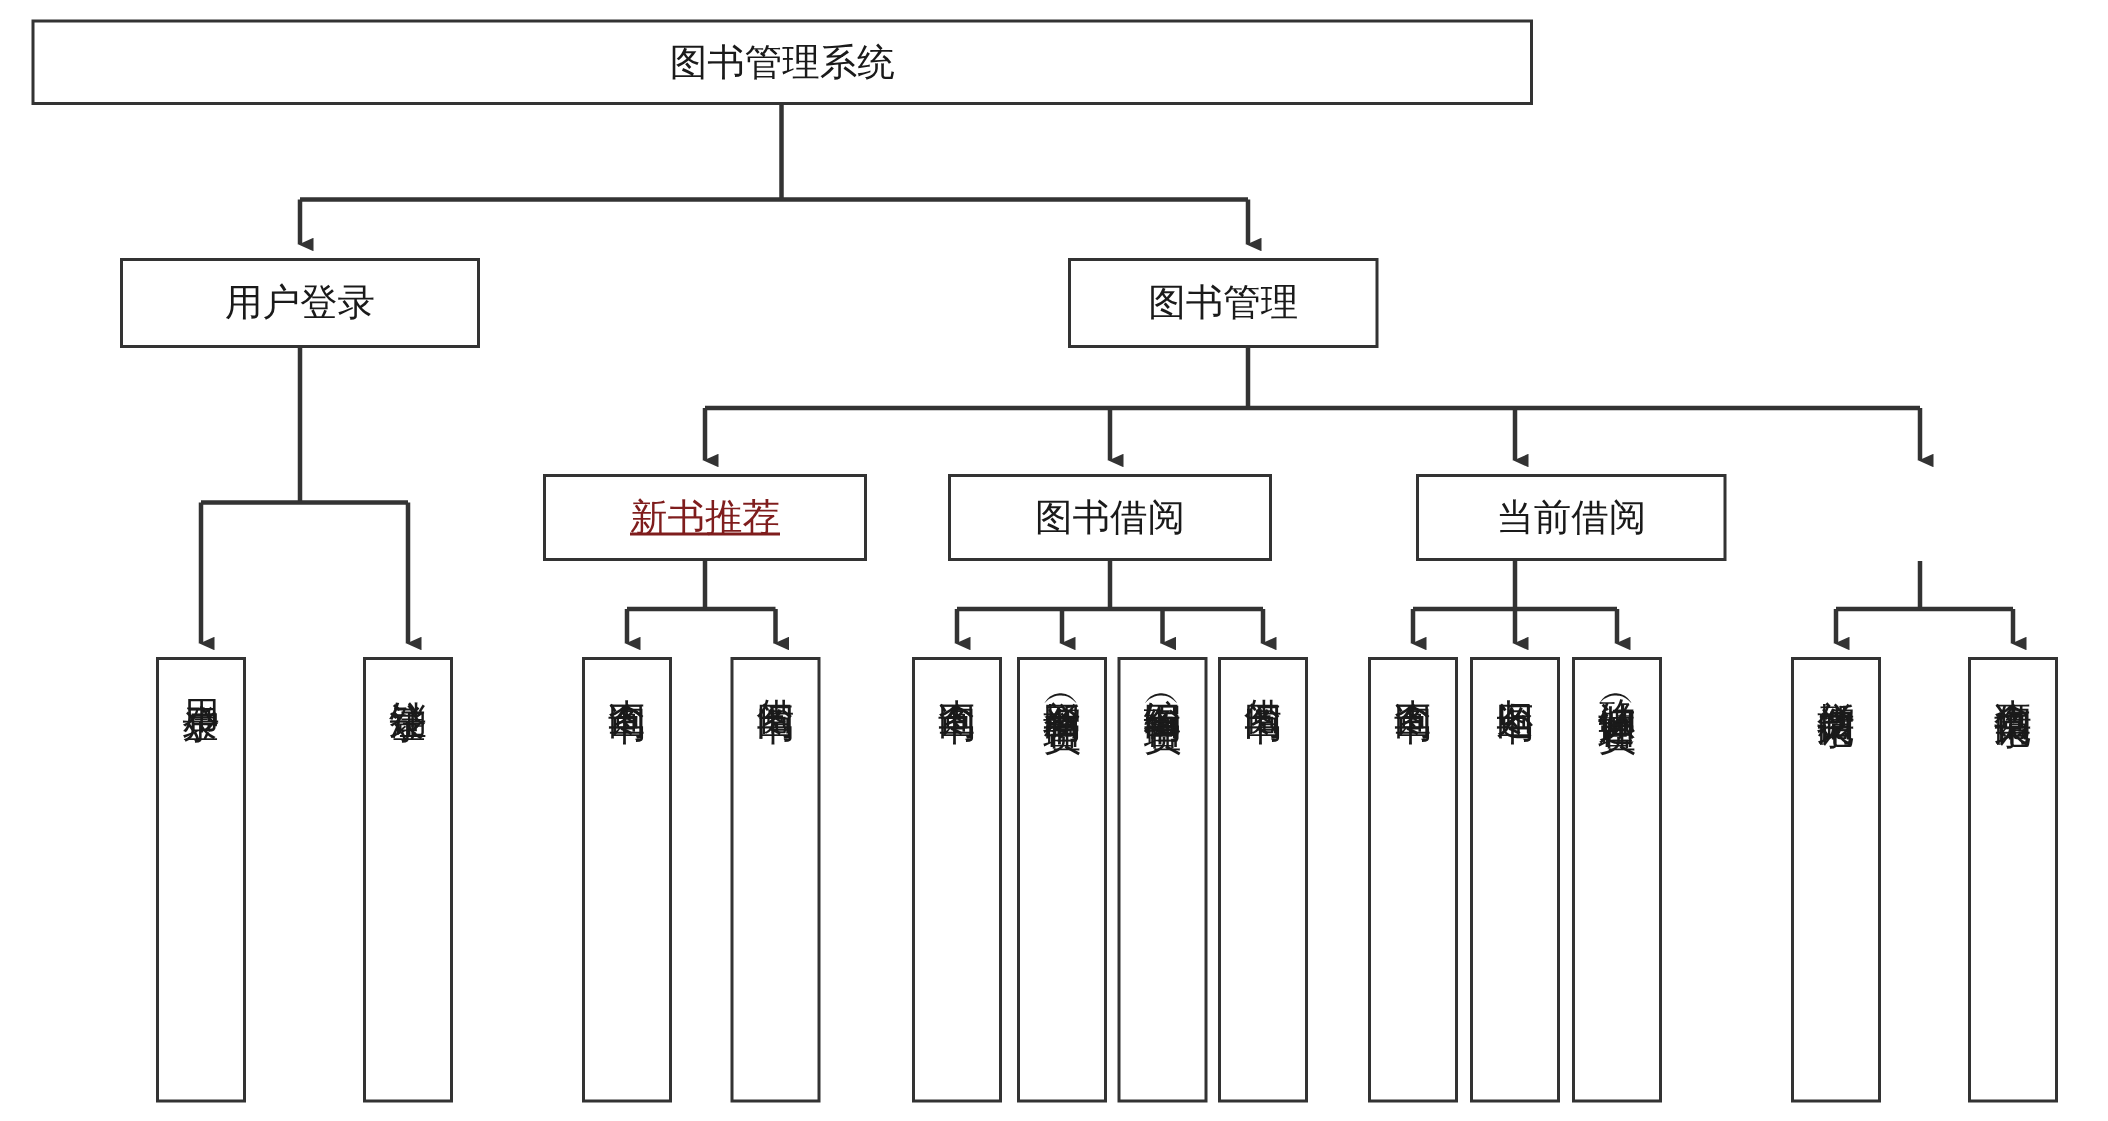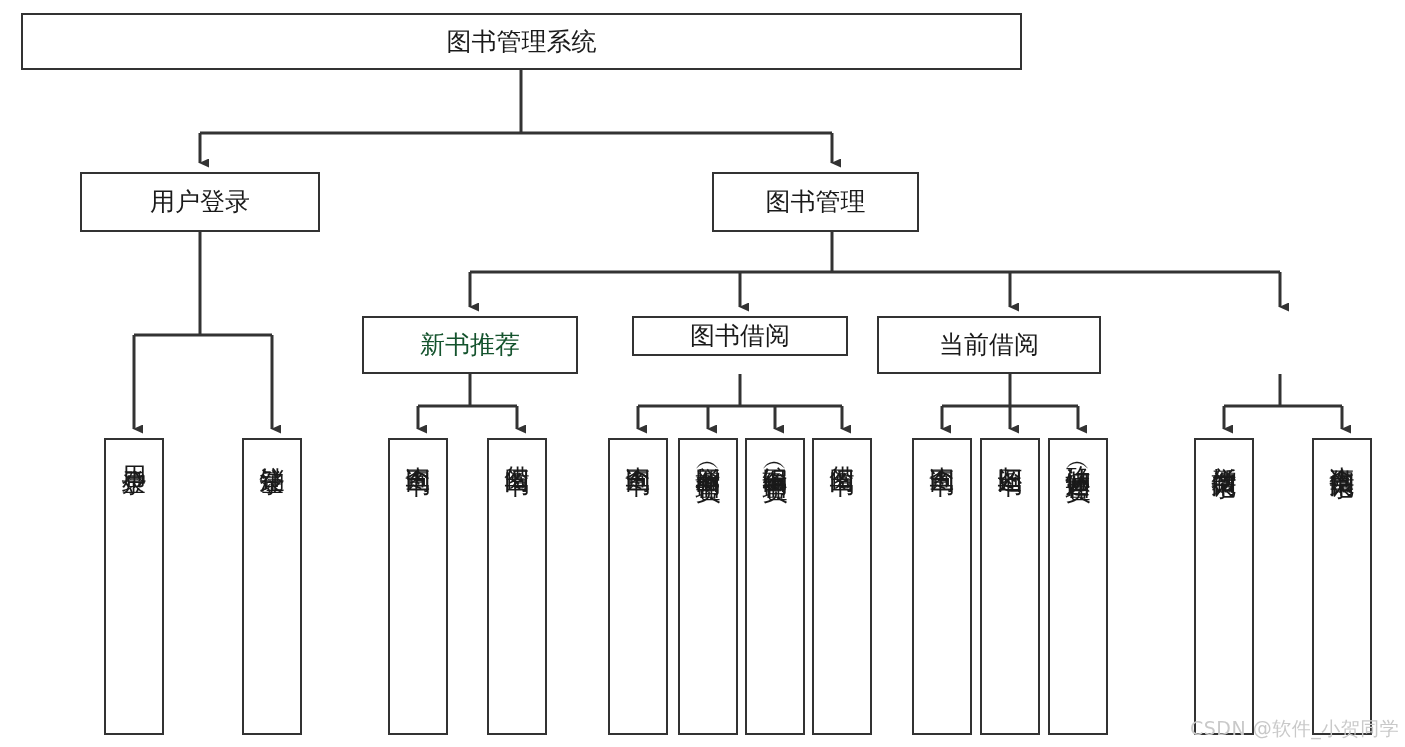--- a/index.html
+++ b/index.html
@@ -128,26 +128,26 @@
   </div>
 
   <div class="node branch" style="left: 80px; top: 172px; width: 240px; height: 60px; border-color: rgb(51, 51, 51); background: rgb(255, 255, 255);">
     <span class="node-label" style="color: rgb(26, 26, 26);">用户登录</span>
   </div>
   <div class="node branch" style="left: 712px; top: 172px; width: 207px; height: 60px; border-color: rgb(51, 51, 51); background: rgb(255, 255, 255);">
     <span class="node-label" style="color: rgb(26, 26, 26);">图书管理</span>
   </div>
 
   <div class="node branch" style="left: 362px; top: 316px; width: 216px; height: 58px; border-color: rgb(51, 51, 51); background: rgb(255, 255, 255);">
-    <span class="node-label" style="color: #14532d;">新书推荐</span>
+    <span class="node-label" style="color: #7f1d1d; text-decoration: underline;">新书推荐</span>
   </div>
-  <div class="node branch" style="left: 632px; top: 316px; width: 216px; height: 40px; border-color: rgb(51, 51, 51); background: rgb(255, 255, 255);">
+  <div class="node branch" style="left: 632px; top: 316px; width: 216px; height: 58px; border-color: rgb(51, 51, 51); background: rgb(255, 255, 255);">
     <span class="node-label" style="color: rgb(26, 26, 26);">图书借阅</span>
   </div>
-  <div class="node branch" style="left: 877px; top: 316px; width: 224px; height: 58px; border-color: rgb(51, 51, 51); background: rgb(255, 255, 255);">
+  <div class="node branch" style="left: 944px; top: 316px; width: 207px; height: 58px; border-color: rgb(51, 51, 51); background: rgb(255, 255, 255);">
     <span class="node-label" style="color: rgb(26, 26, 26);">当前借阅</span>
   </div>
 
   <div class="node leaf" style="left: 104px; top: 438px; width: 60px; height: 297px; border-color: rgb(51, 51, 51); background: rgb(255, 255, 255);">
     <span class="node-label" style="color: rgb(26, 26, 26);">用户登录</span>
   </div>
   <div class="node leaf" style="left: 242px; top: 438px; width: 60px; height: 297px; border-color: rgb(51, 51, 51); background: rgb(255, 255, 255);">
     <span class="node-label" style="color: rgb(26, 26, 26);">注销登录</span>
   </div>
   <div class="node leaf" style="left: 388px; top: 438px; width: 60px; height: 297px; border-color: rgb(51, 51, 51); background: rgb(255, 255, 255);">
@@ -177,15 +177,14 @@
   <div class="node leaf" style="left: 1048px; top: 438px; width: 60px; height: 297px; border-color: rgb(51, 51, 51); background: rgb(255, 255, 255);">
     <span class="node-label" style="color: rgb(26, 26, 26);">确认归还（管理员）</span>
   </div>
   <div class="node leaf" style="left: 1194px; top: 438px; width: 60px; height: 297px; border-color: rgb(51, 51, 51); background: rgb(255, 255, 255);">
     <span class="node-label" style="color: rgb(26, 26, 26);">新增借阅记录</span>
   </div>
   <div class="node leaf" style="left: 1312px; top: 438px; width: 60px; height: 297px; border-color: rgb(51, 51, 51); background: rgb(255, 255, 255);">
     <span class="node-label" style="color: rgb(26, 26, 26);">查询借阅记录</span>
   </div>
 
-  <div class="watermark" style="left: 1190px; top: 716px; color: rgb(201, 201, 201);">CSDN @软件_小贺同学</div>
 
 </div>
 
 </body></html>

